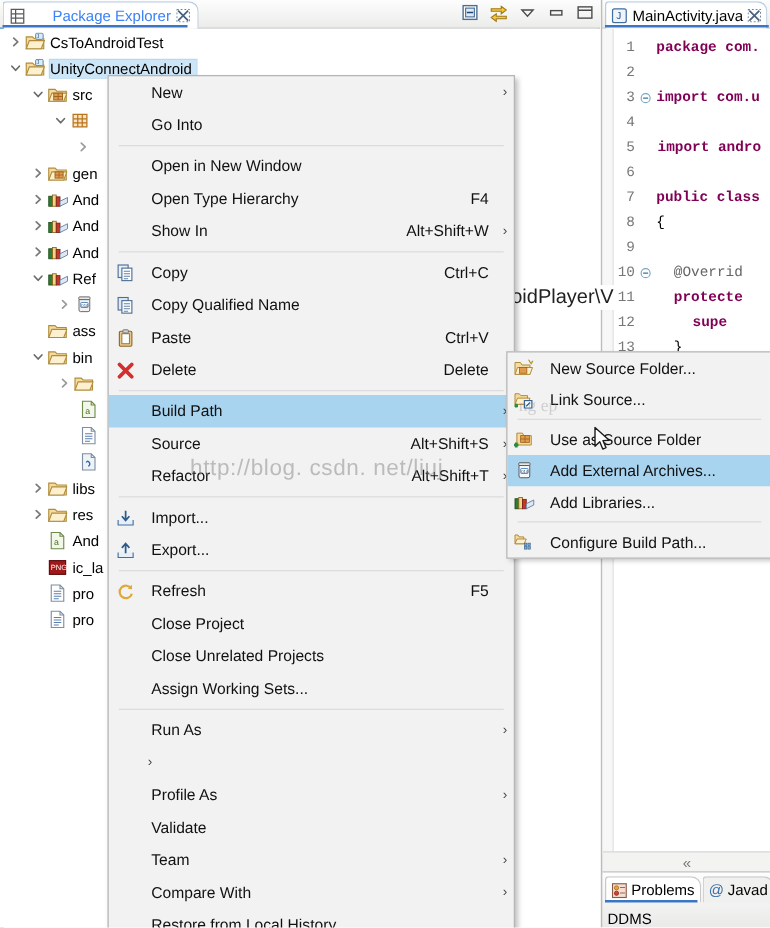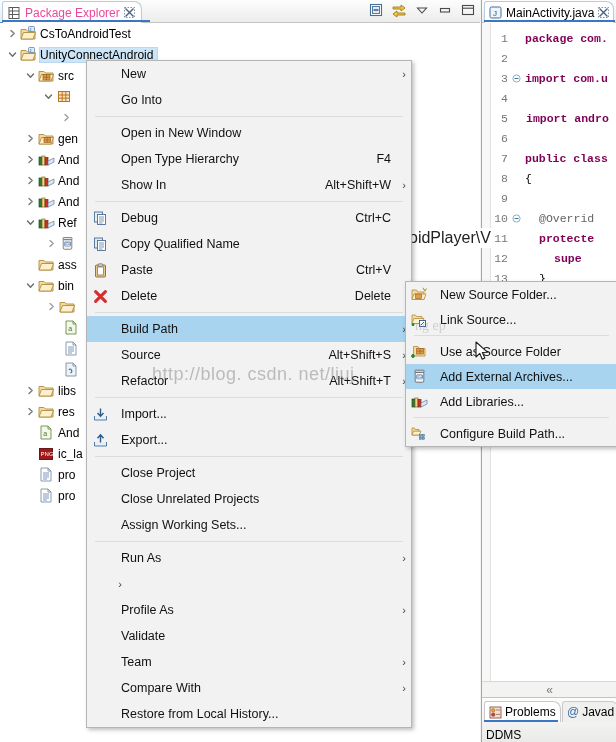--- a/index.html
+++ b/index.html
@@ -14,21 +14,21 @@
   #workbench{position:absolute;inset:0;background:#f3f3f1;}
 
   
   #left-view{position:absolute;left:0;top:0;width:480px;height:742px;background:#fff;}
   #left-tabbar{position:absolute;left:0;top:0;width:480px;height:22px;
      background:linear-gradient(#fdfdfd,#ececeb);border-bottom:1px solid #c4c4c4;}
   .tab-active{position:absolute;left:2px;top:1px;height:21px;padding:0 6px 0 4px;
      background:#ffffff;border:1px solid #b6cde0;border-bottom:none;
      border-radius:3px 8px 0 0;display:flex;align-items:center;gap:4px;
      box-shadow:0 0 0 1px rgba(255,255,255,.6) inset;}
-  .tab-active .tab-label{font-size:12px;color:#ec4899;white-space:nowrap;}
+  .tab-active .tab-label{font-size:12px;color:#3b82f6;white-space:nowrap;margin-left:17px;}
   .tab-underline{position:absolute;left:2px;top:20px;width:148px;height:2px;background:#3a76c4;}
   .tab-close{font-size:11px;color:#4a5a6a;line-height:1;}
   .tabbar-tools{position:absolute;right:4px;top:2px;display:flex;align-items:center;gap:7px;}
   .tbtool{width:16px;height:16px;display:block;}
 
   
   #tree{position:absolute;left:0;top:23px;width:478px;bottom:0;background:#fff;overflow:hidden;}
   .row{height:21px;display:flex;align-items:center;white-space:nowrap;font-size:12px;}
   .row .twisty{width:13px;height:21px;flex:0 0 13px;display:flex;align-items:center;justify-content:center;}
   .row .ico{width:18px;height:16px;flex:0 0 18px;margin-right:3px;display:flex;align-items:center;justify-content:center;}
@@ -690,21 +690,21 @@
           <rect x="1.5" y="1" width="8" height="10" fill="#e6eef7" stroke="#4a6f96" stroke-width="0.9"></rect>
           <rect x="4.5" y="3.5" width="8" height="10" fill="#ffffff" stroke="#4a6f96" stroke-width="0.9"></rect>
           <g stroke="#4a6f96" stroke-width="0.7">
             <line x1="6" y1="6" x2="11" y2="6"></line>
               <line x1="6" y1="8" x2="11" y2="8"></line>
             <line x1="6" y1="10" x2="11" y2="10"></line>
               <line x1="6" y1="12" x2="9.5" y2="12"></line>
           </g>
         </svg>
       </span>
-      <span class="mlabel">Debug</span>
+      <span class="mlabel">Copy</span>
       <span class="maccel">Ctrl+C</span>
       <span class="marrow"></span>
     </div>
     <div class="mi">
       <span class="micon">
         <svg width="15" height="15" viewBox="0 0 15 15">
           <rect x="1.5" y="1" width="8" height="10" fill="#dfe9f4" stroke="#4a6f96" stroke-width="0.9"></rect>
           <rect x="4.5" y="3.5" width="8" height="10" fill="#ffffff" stroke="#4a6f96" stroke-width="0.9"></rect>
           <g stroke="#4a6f96" stroke-width="0.7">
             <line x1="6" y1="6" x2="11" y2="6"></line>
@@ -776,20 +776,31 @@
           <path d="M1.5 9 L1.5 13 L13.5 13 L13.5 9" fill="#e6eef7" stroke="#3f6fa0" stroke-width="0.9"></path>
           <path d="M7.5 9.5 L7.5 2 M4.5 5.3 L7.5 1.8 L10.5 5.3" fill="none" stroke="#2b5c8c" stroke-width="1.4"></path>
         </svg>
       </span>
       <span class="mlabel">Export...</span>
       <span class="marrow"></span>
     </div>
     <div class="msep full"></div>
 
     <div class="mi">
+      <span class="micon">
+        <svg width="15" height="15" viewBox="0 0 15 15">
+          <path d="M12 5 A5 5 0 1 0 12.5 9" fill="none" stroke="#e0a83a" stroke-width="1.8"></path>
+          <path d="M12.5 1.8 L12.6 5.4 L9.2 5" fill="#e0a83a"></path>
+        </svg>
+      </span>
+      <span class="mlabel">Refresh</span>
+      <span class="maccel">F5</span>
+      <span class="marrow"></span>
+    </div>
+    <div class="mi">
       <span class="micon"></span>
       <span class="mlabel">Close Project</span>
       <span class="marrow"></span>
     </div>
     <div class="mi">
       <span class="micon"></span>
       <span class="mlabel">Close Unrelated Projects</span>
       <span class="marrow"></span>
     </div>
     <div class="mi">

